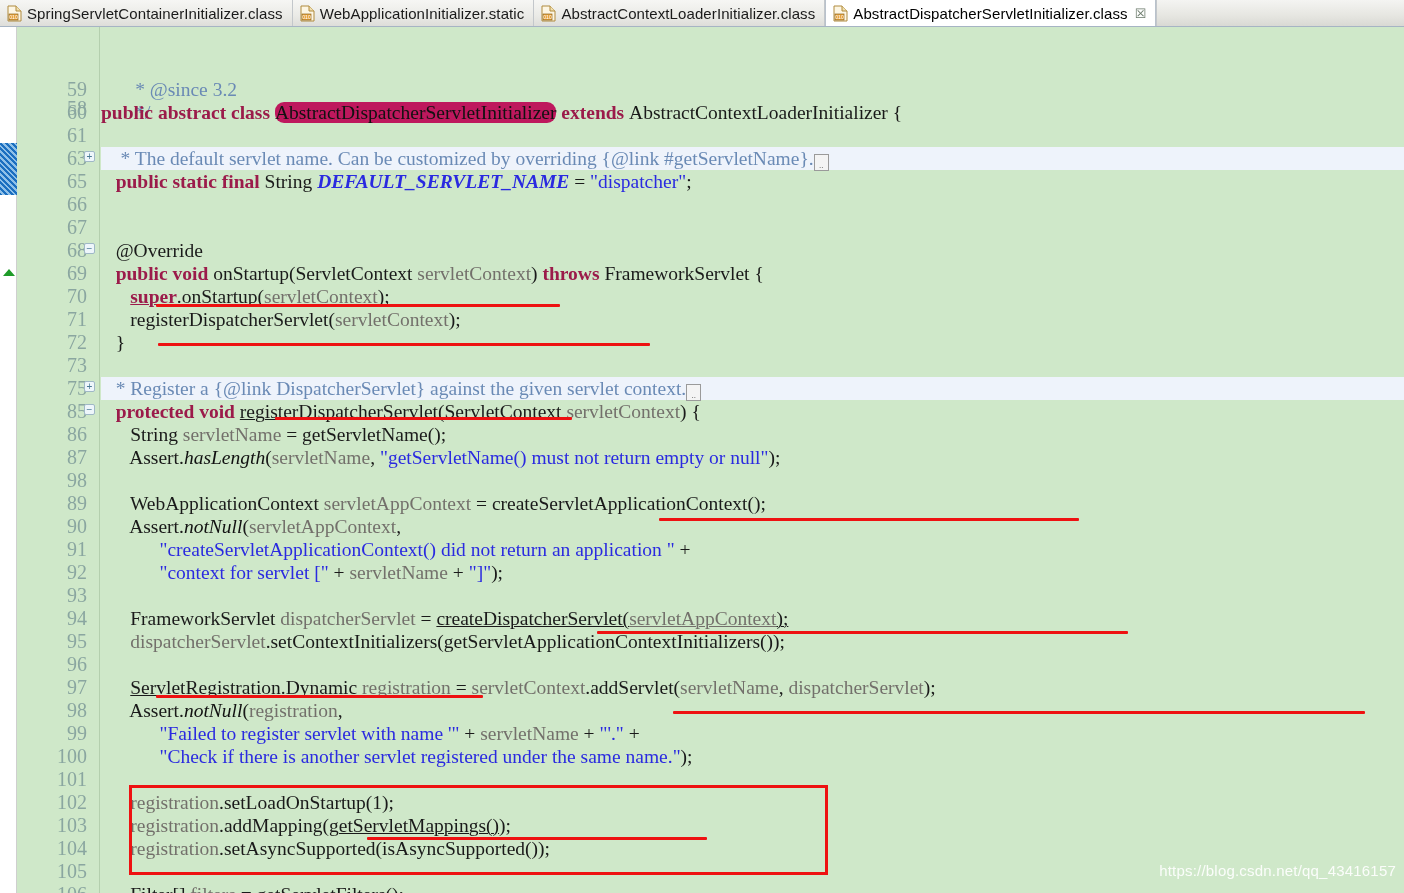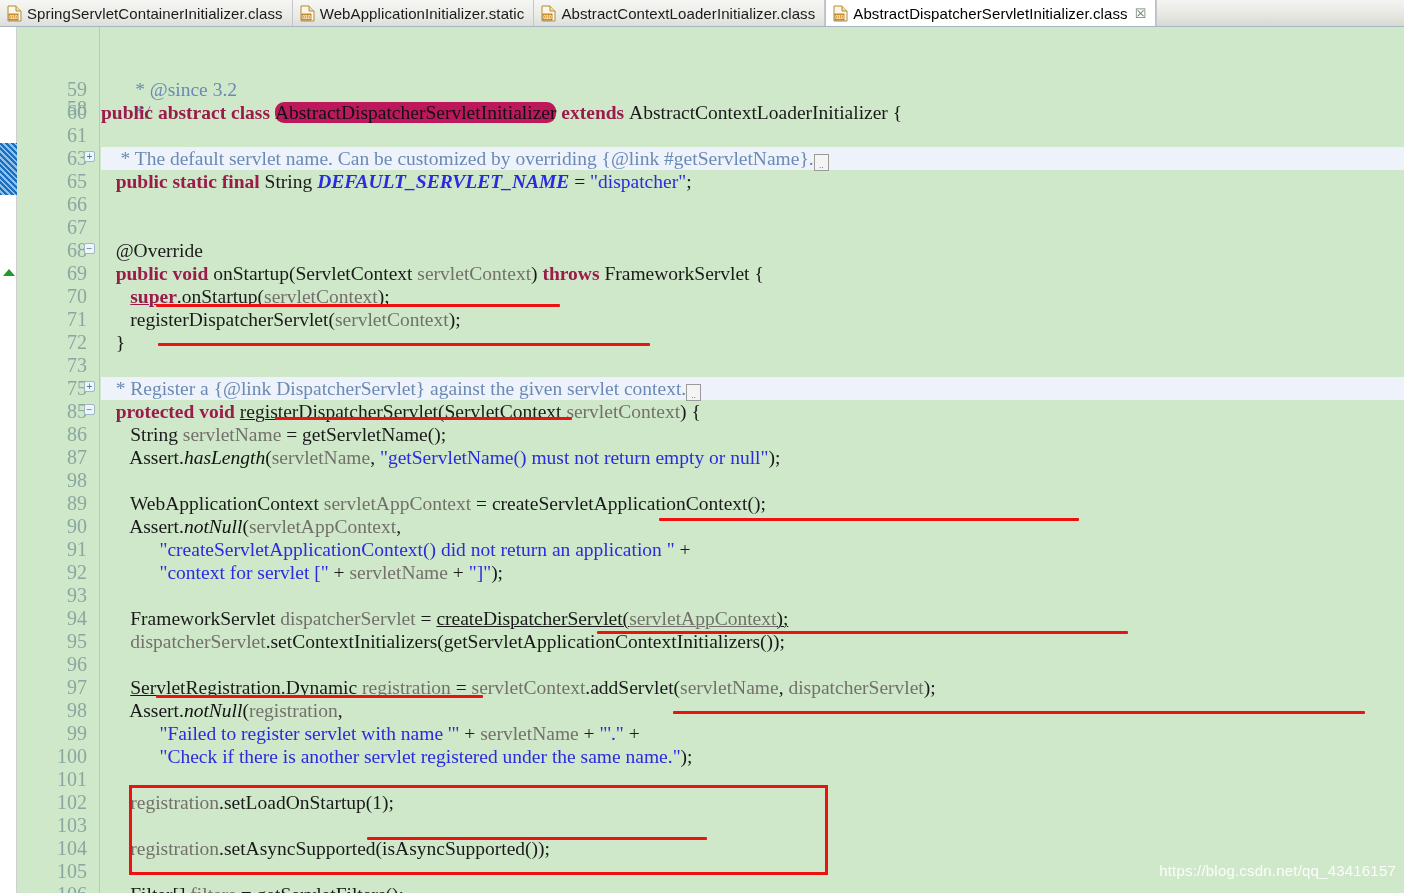--- a/index.html
+++ b/index.html
@@ -365,20 +365,21 @@
     <div class="line" style="top:672px;"><span class="typ">      Assert.</span><span class="ital">notNull</span><span class="typ">(</span><span class="var">registration</span><span class="typ">,</span></div>
 
     <div class="line" style="top:695px;"><span class="typ">            </span><span class="str">"Failed to register servlet with name '"</span><span class="typ"> + </span><span class="var">servletName</span><span class="typ"> + </span><span class="str">"'."</span><span class="typ"> +</span></div>
 
     <div class="line" style="top:718px;"><span class="typ">            </span><span class="str">"Check if there is another servlet registered under the same name."</span><span class="typ">);</span></div>
 
     <div class="line" style="top:741px;"><span></span></div>
 
     <div class="line" style="top:764px;"><span class="typ">      </span><span class="var">registration</span><span class="typ">.setLoadOnStartup(1);</span></div>
 
+    <div class="line" style="top:787px;"><span class="typ">      </span><span class="var">registration</span><span class="typ">.addMapping(</span><span class="typ und">getServletMappings()</span><span class="typ">);</span></div>
 
     <div class="line" style="top:810px;"><span class="typ">      </span><span class="var">registration</span><span class="typ">.setAsyncSupported(isAsyncSupported());</span></div>
 
     <div class="line" style="top:833px;"><span></span></div>
 
     <div class="line" style="top:856px;"><span class="typ">      Filter[] </span><span class="var">filters</span><span class="typ"> = getServletFilters();</span></div>
 
   </div>
 
   <div class="ann-line" style="left:156px; top:277px;  width:404px;"></div>

